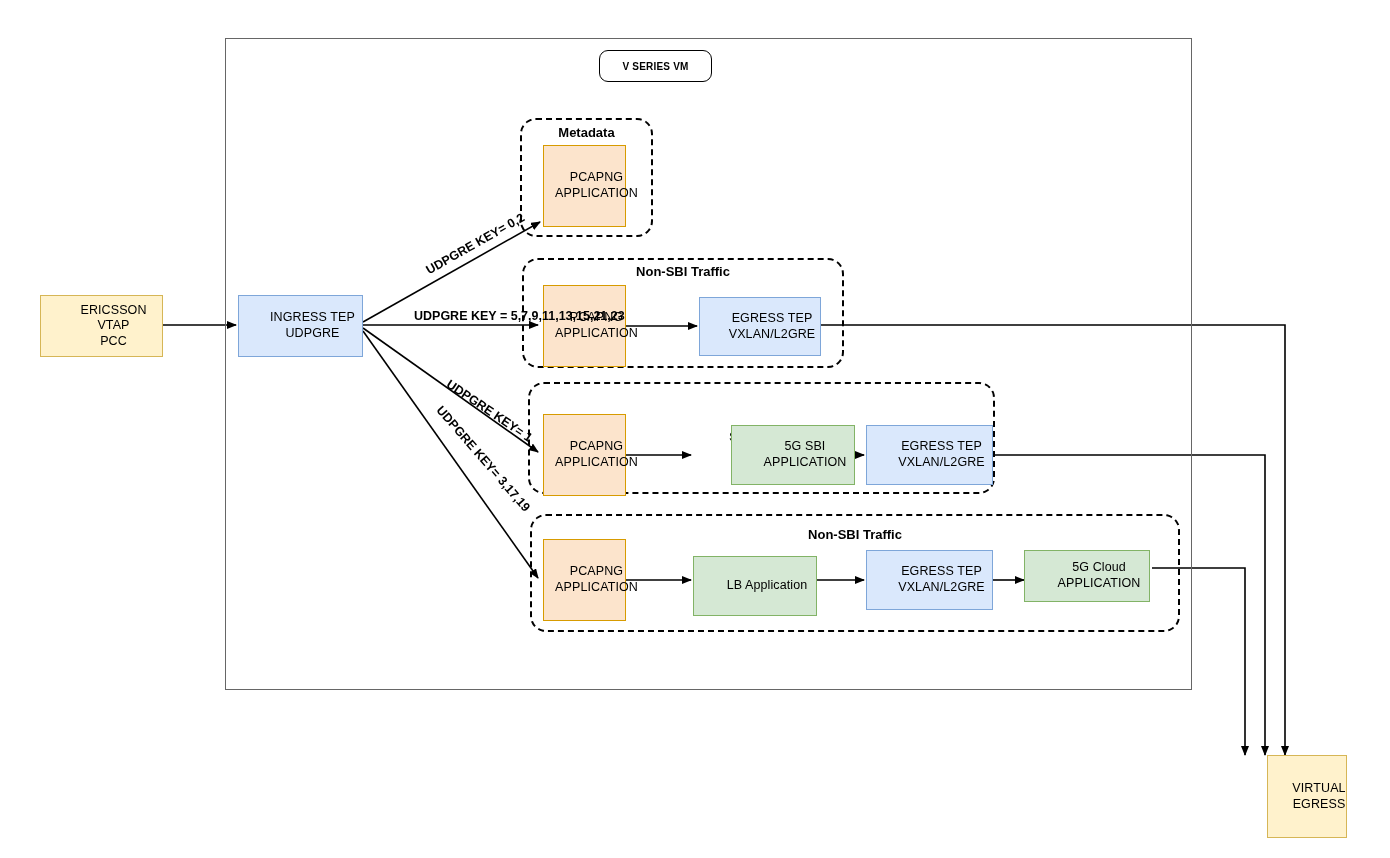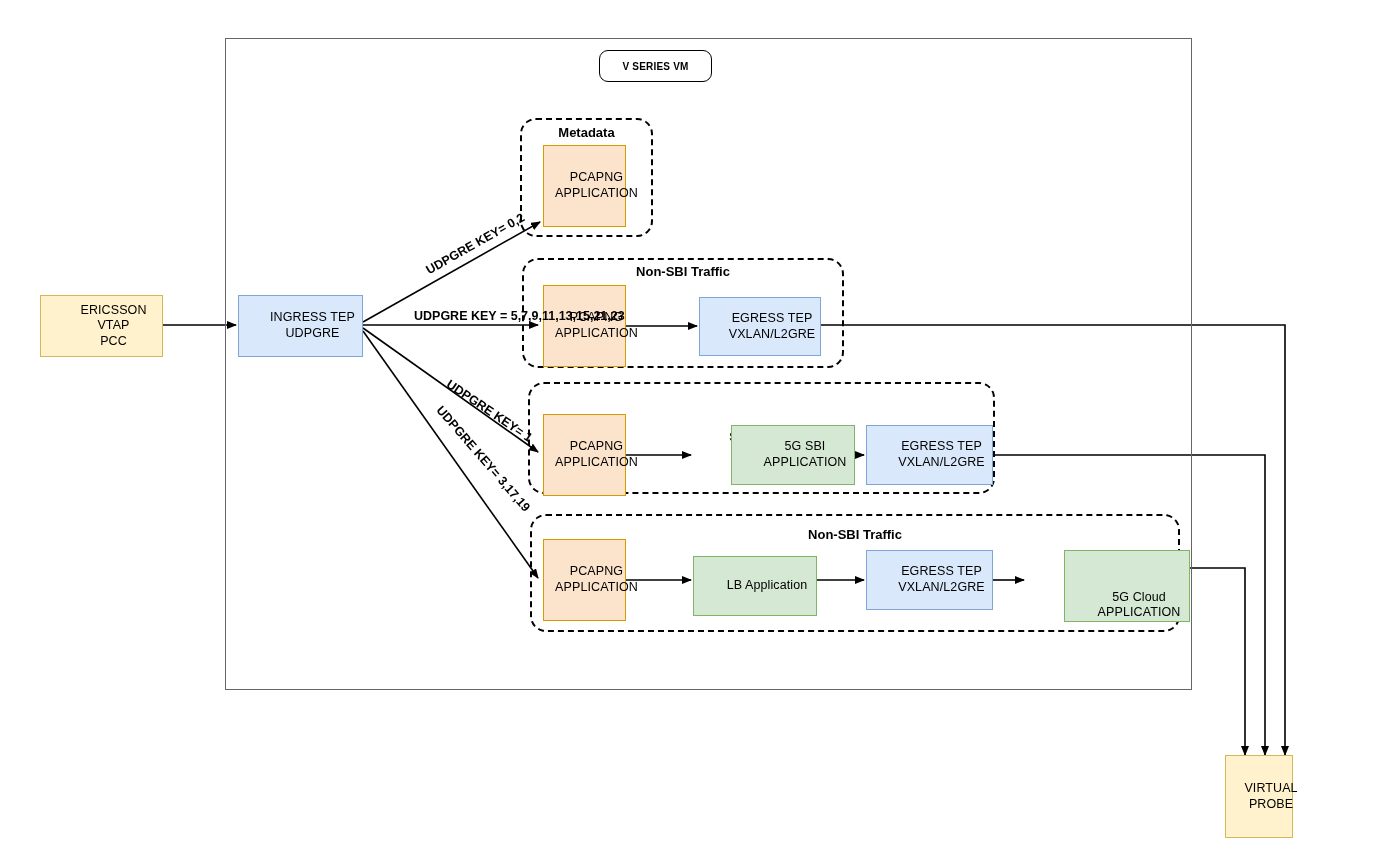--- a/index.html
+++ b/index.html
@@ -221,31 +221,31 @@
     </div>
   </div>
 
   <div class="node n-blue" style="left:866px; top:550px; width:127px; height:60px;">
     <div>
       <span>EGRESS TEP</span>
       <span>VXLAN/L2GRE</span>
     </div>
   </div>
 
-  <div class="node n-green" style="left:1064px; top:550px; width:126px; height:72px;align-items:flex-end;">
+  <div class="node n-green" style="left:1024px; top:550px; width:126px; height:52px;">
     <div>
       <span>5G Cloud</span>
       <span>APPLICATION</span>
     </div>
   </div>
 
-  <div class="node n-yellow" style="left:1225px; top:755px; width:68px; height:83px;">
+  <div class="node n-yellow" style="left:1267px; top:755px; width:80px; height:83px;">
     <div>
       <span>VIRTUAL</span>
-      <span>PROBE</span>
+      <span>EGRESS</span>
     </div>
   </div>
 
   <div class="edge-label" style="left:420px; top:236px; width:110px; transform: rotate(-29.5deg);">
     <span>UDPGRE</span>
     <span>KEY= 0,2</span>
   </div>
 
   <div class="edge-label" style="left:414px; top:308px; width:130px;">
     <span>UDPGRE KEY =</span>

